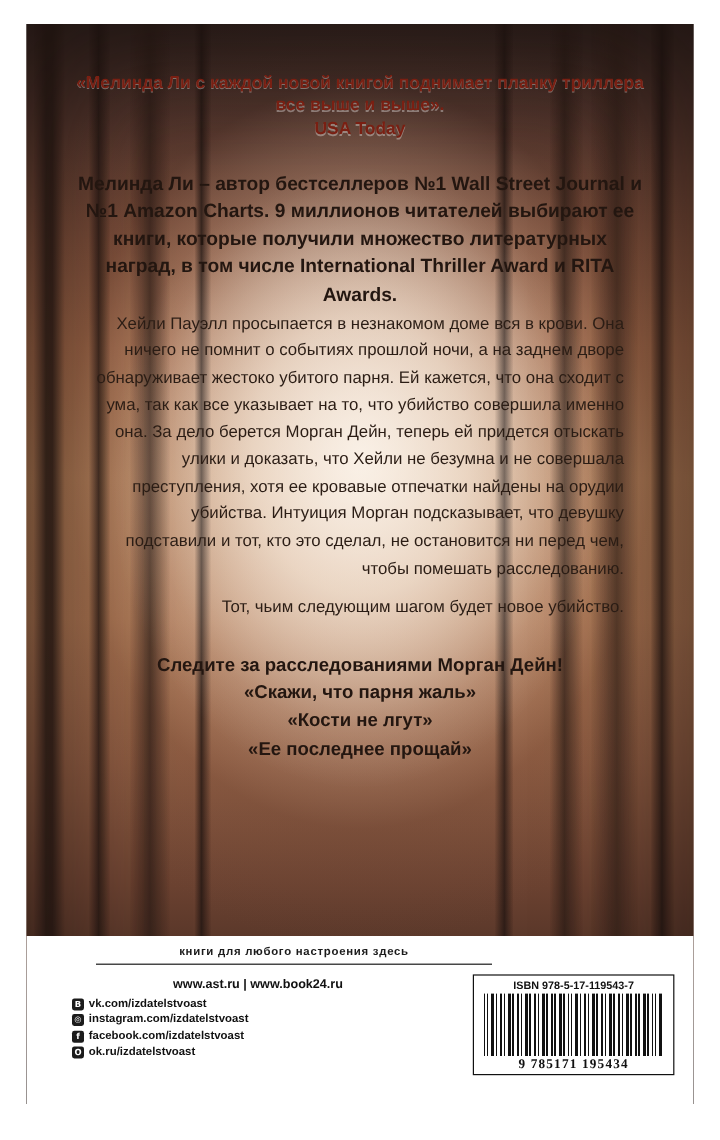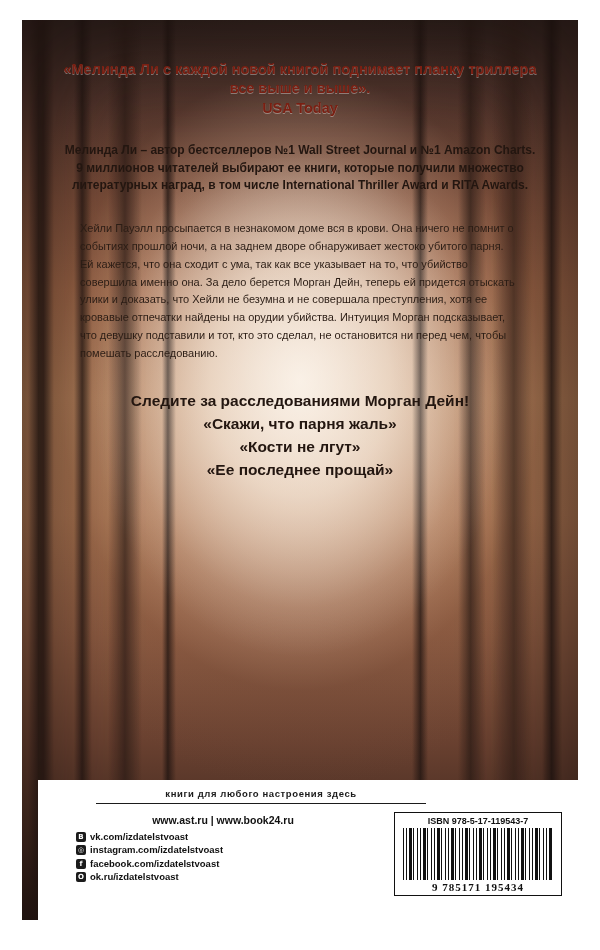--- a/index.html
+++ b/index.html
@@ -80,51 +80,50 @@
     color: #7a1f12;
     text-shadow: 0 1px 0 rgba(255,255,255,0.35);
   }
   .quote .src {
     display: block;
     margin-top: 1px;
   }
   .bio {
     margin-top: 24px;
     text-align: center;
-    font-size: 12px;
+    font-size: 16px;
     font-weight: bold;
     line-height: 1.44;
     color: #231610;
     padding: 0 8px;
   }
   .synopsis {
-    margin-top: 26px;
-    text-align: left;
-    font-size: 11px;
+    text-align: right;
+    font-size: 14px;
     line-height: 1.62;
     color: #2b1d15;
     padding: 0 24px;
   }
   .synopsis p { margin: 0; }
   .synopsis p + p { margin-top: 10px; }
   .series {
     margin-top: 26px;
     text-align: center;
     font-size: 15.5px;
     font-weight: bold;
     line-height: 1.5;
     color: #231610;
   }
   .series .head { display: block; }
   .series .item { display: block; }
 
   
   .footer {
     position: absolute;
-    left: 16px;
+    left: 0;
     right: 0;
     bottom: 0;
     height: 140px;
     background: #ffffff;
   }
   .footer-inner {
     position: relative;
     width: 100%;
     height: 100%;
     box-sizing: border-box;
@@ -248,20 +247,21 @@
 
       <div class="quote">
         <span>«Мелинда Ли с каждой новой книгой поднимает планку триллера все выше и выше».</span>
         <span class="src">USA Today</span>
       </div>
 
       <div class="bio">Мелинда Ли – автор бестселлеров №1 Wall Street Journal и №1 Amazon Charts. 9 миллионов читателей выбирают ее книги, которые получили множество литературных наград, в том числе International Thriller Award и RITA Awards.</div>
 
       <div class="synopsis">
         <p>Хейли Пауэлл просыпается в незнакомом доме вся в крови. Она ничего не помнит о событиях прошлой ночи, а на заднем дворе обнаруживает жестоко убитого парня. Ей кажется, что она сходит с ума, так как все указывает на то, что убийство совершила именно она. За дело берется Морган Дейн, теперь ей придется отыскать улики и доказать, что Хейли не безумна и не совершала преступления, хотя ее кровавые отпечатки найдены на орудии убийства. Интуиция Морган подсказывает, что девушку подставили и тот, кто это сделал, не остановится ни перед чем, чтобы помешать расследованию.</p>
+        <p>Тот, чьим следующим шагом будет новое убийство.</p>
       </div>
 
       <div class="series">
         <span class="head">Следите за расследованиями Морган Дейн!</span>
         <span class="item">«Скажи, что парня жаль»</span>
         <span class="item">«Кости не лгут»</span>
         <span class="item">«Ее последнее прощай»</span>
       </div>
 
     </div>

